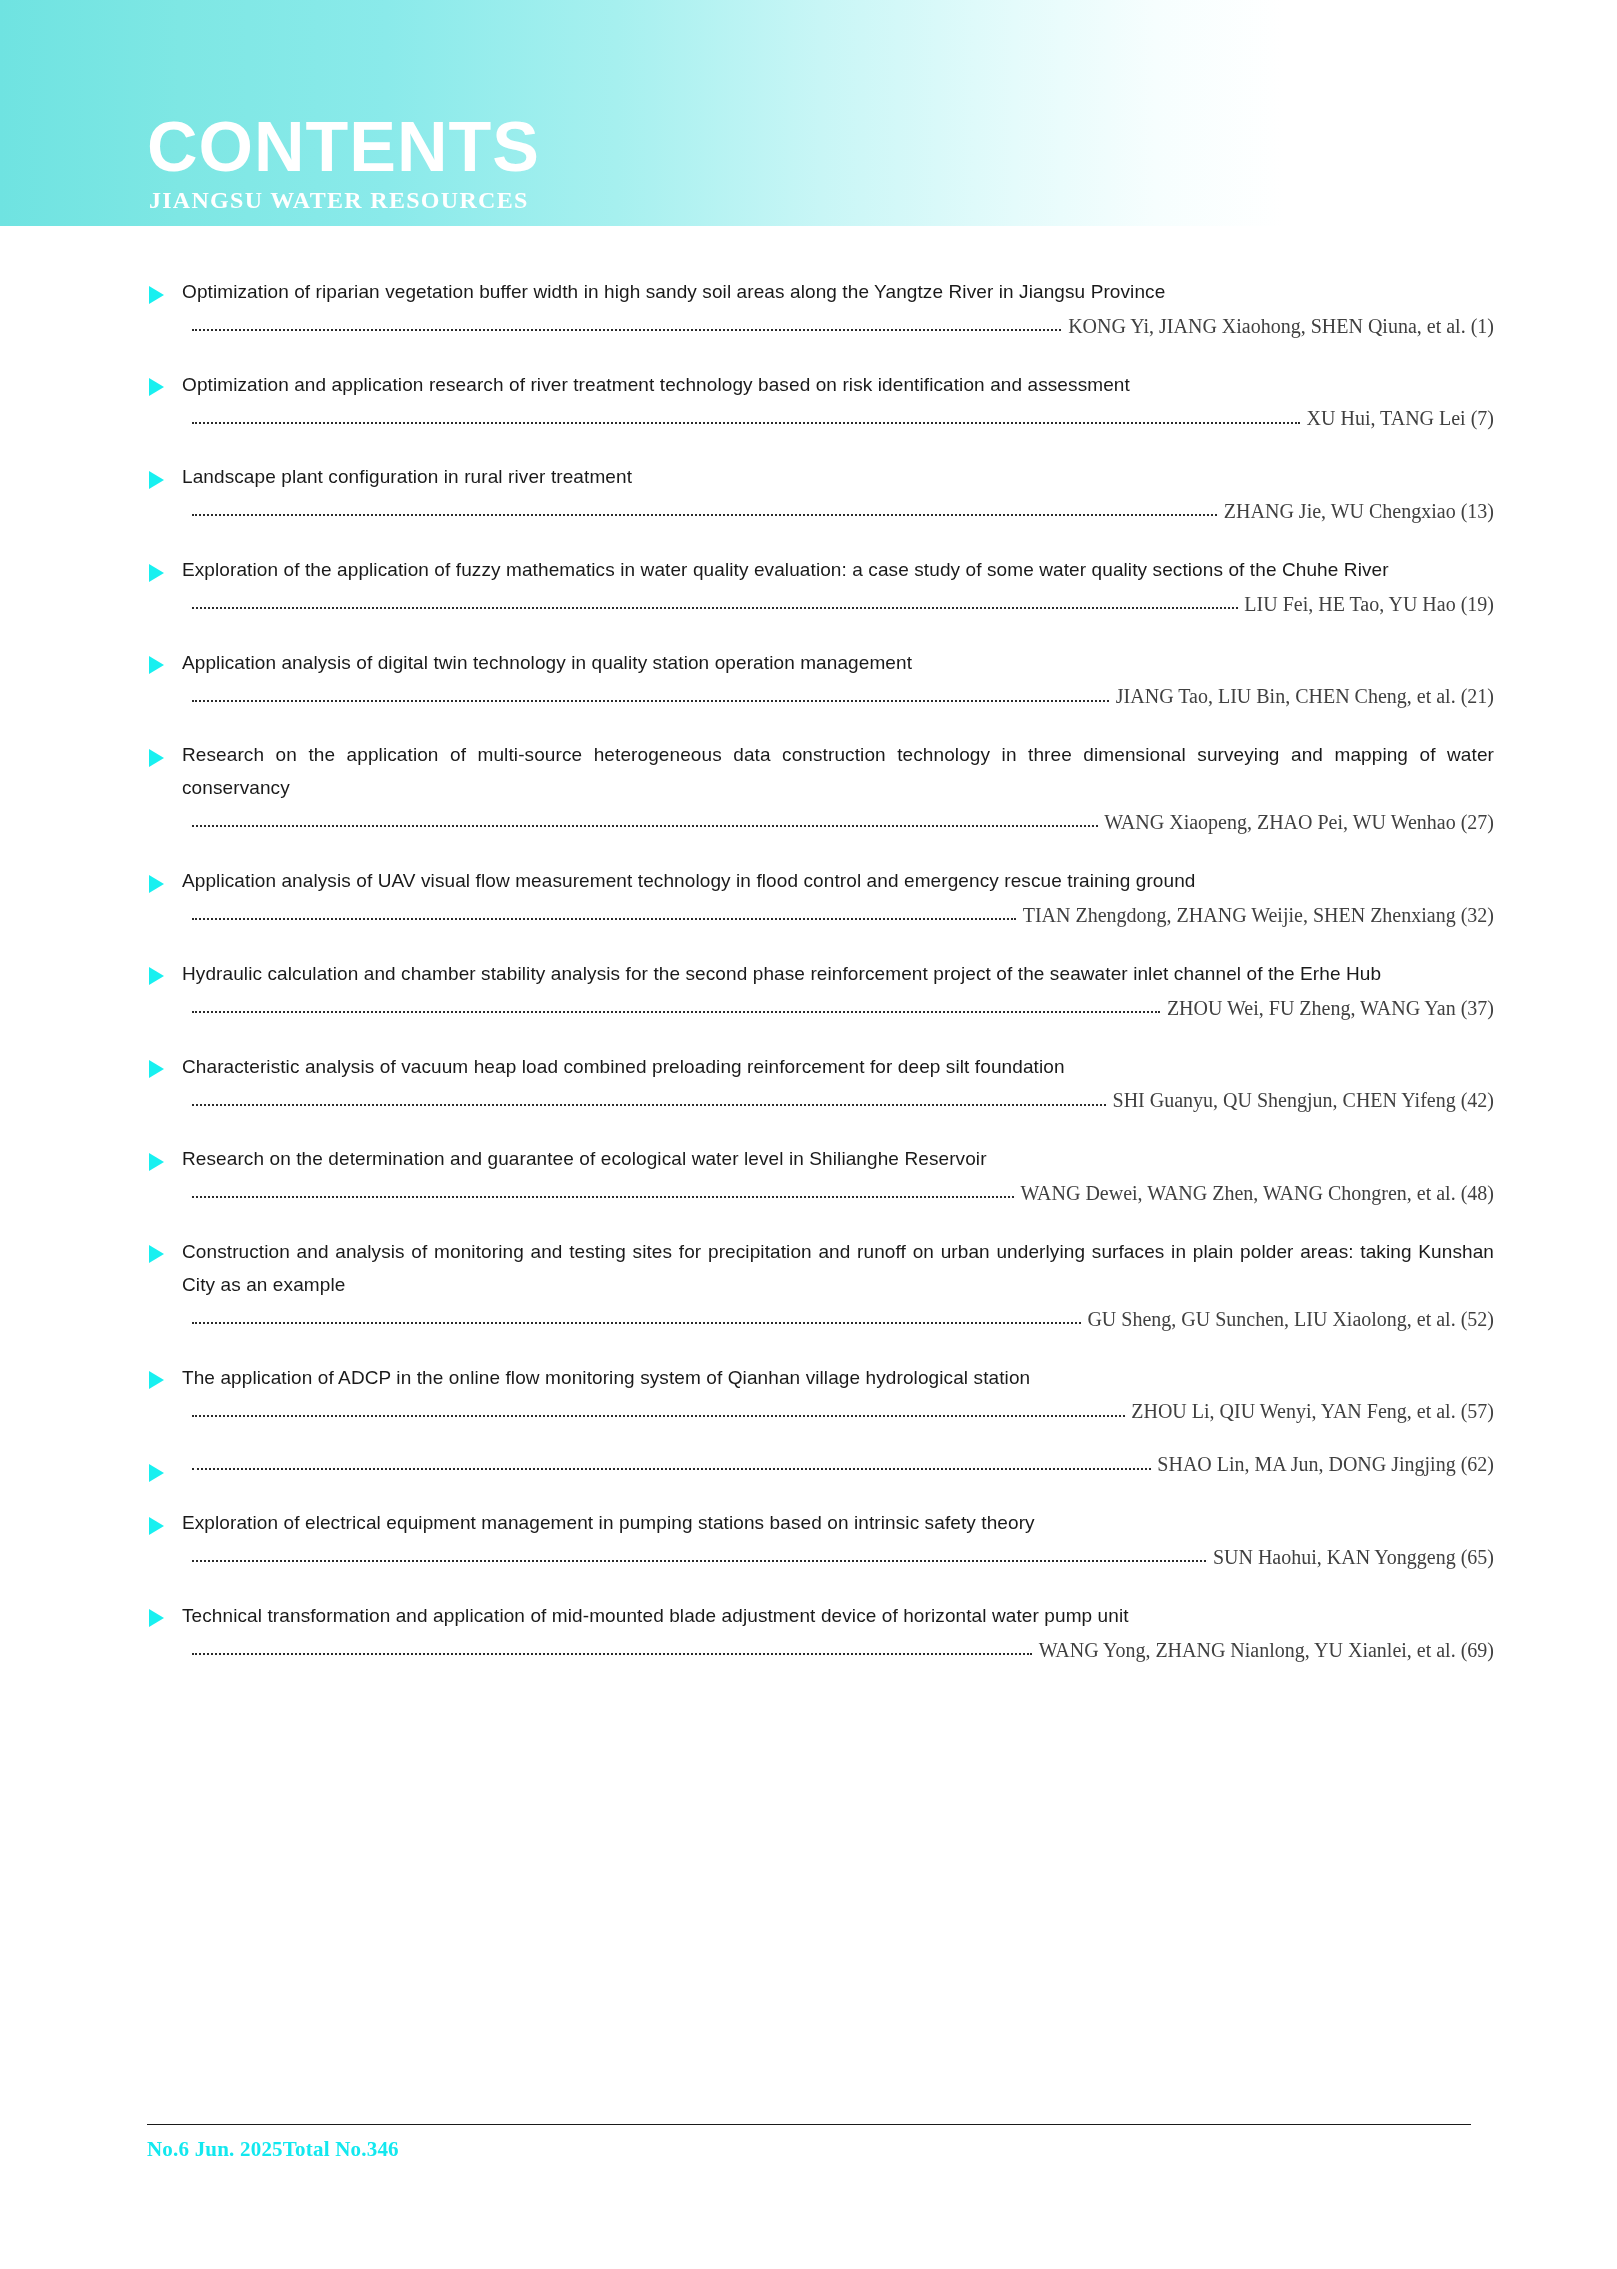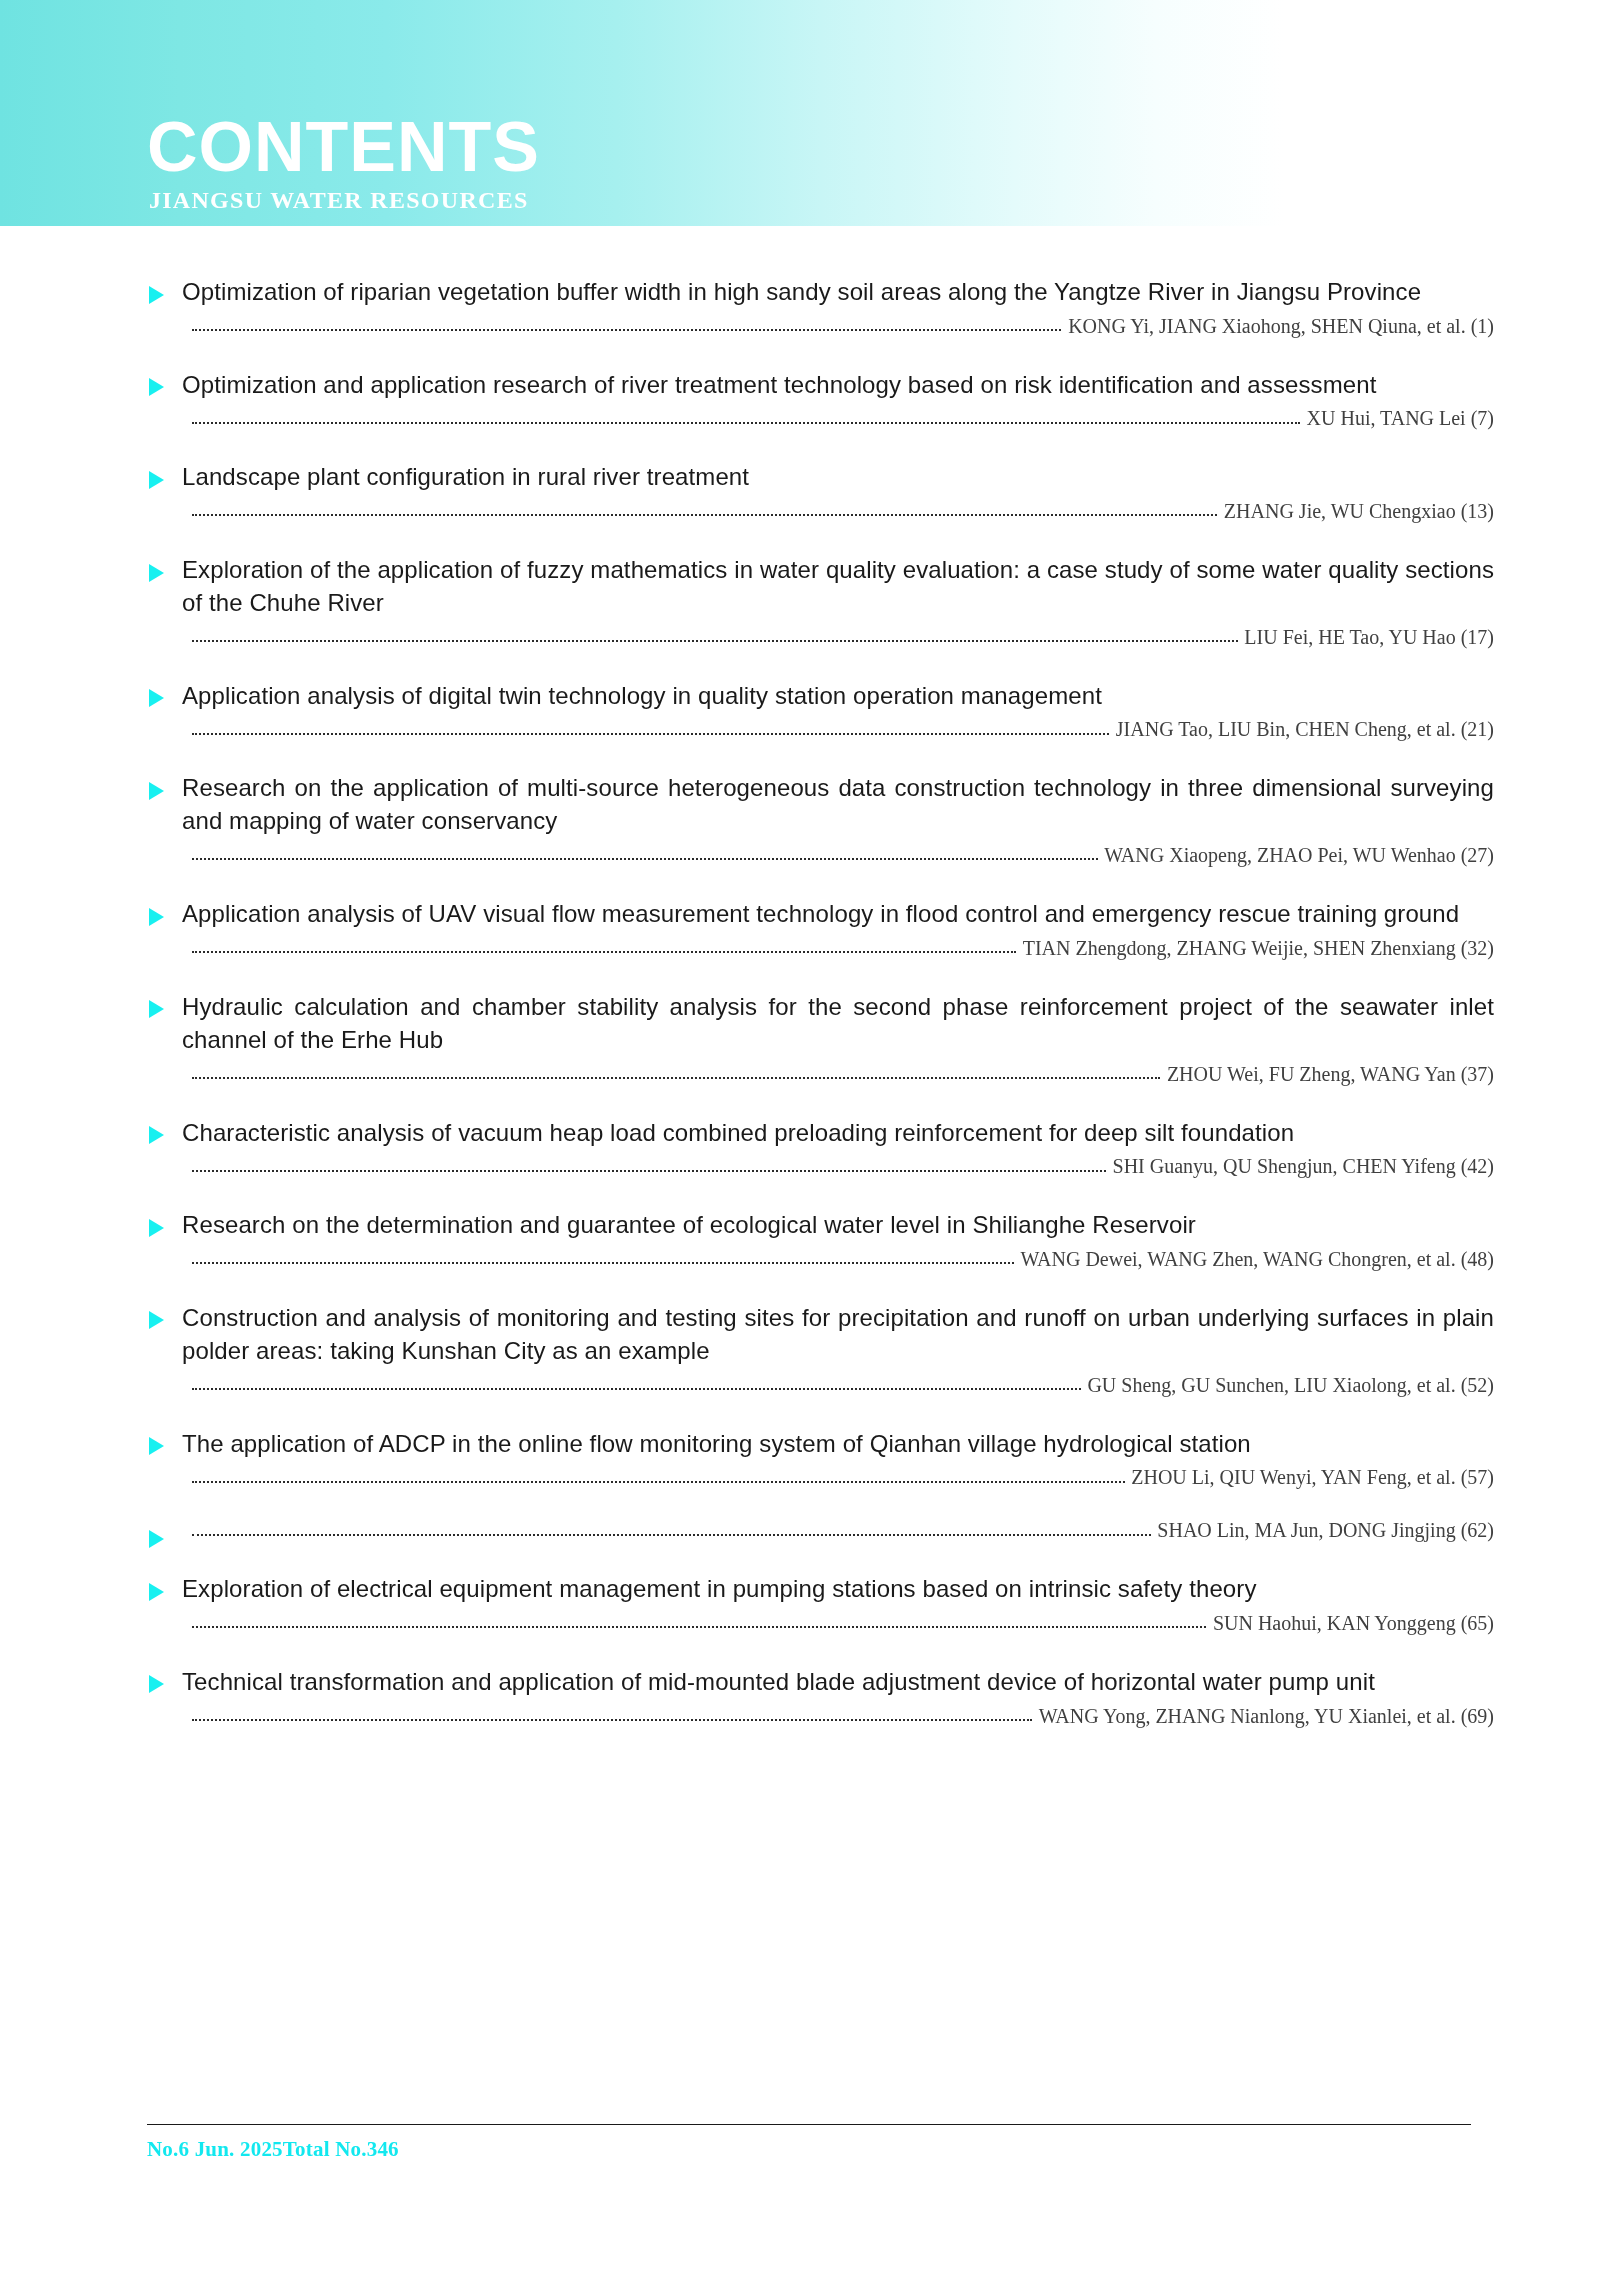--- a/index.html
+++ b/index.html
@@ -79,21 +79,21 @@
     top: 10.5px;
     width: 0;
     height: 0;
     border-top: 9.5px solid transparent;
     border-bottom: 9.5px solid transparent;
     border-left: 15px solid #18f0f0;
   }
   .entry-title {
     display: block;
     font-family: "Liberation Sans", sans-serif;
-    font-size: 24px;
+    font-size: 19px;
     line-height: 33px;
     color: #1a1a1a;
     text-align: justify;
     margin: 0 0 0 35px;
     letter-spacing: 0.1px;
   }
   .entry-authors-row {
     display: flex;
     align-items: flex-end;
     margin: 6.7px 0 0 45px;
@@ -169,21 +169,21 @@
         <div class="entry-authors-row">
           <span class="leader"></span>
           <span class="entry-authors">ZHANG Jie, WU Chengxiao (13)</span>
         </div>
       </li>
       <li class="toc-entry">
         <span class="bullet-icon"></span>
         <span class="entry-title">Exploration of the application of fuzzy mathematics in water quality evaluation: a case study of some water quality sections of the Chuhe River</span>
         <div class="entry-authors-row">
           <span class="leader"></span>
-          <span class="entry-authors">LIU Fei, HE Tao, YU Hao (17)</span>
+          <span class="entry-authors">LIU Fei, HE Tao, YU Hao (19)</span>
         </div>
       </li>
       <li class="toc-entry">
         <span class="bullet-icon"></span>
         <span class="entry-title">Application analysis of digital twin technology in quality station operation management</span>
         <div class="entry-authors-row">
           <span class="leader"></span>
           <span class="entry-authors">JIANG Tao, LIU Bin, CHEN Cheng, et al. (21)</span>
         </div>
       </li>

